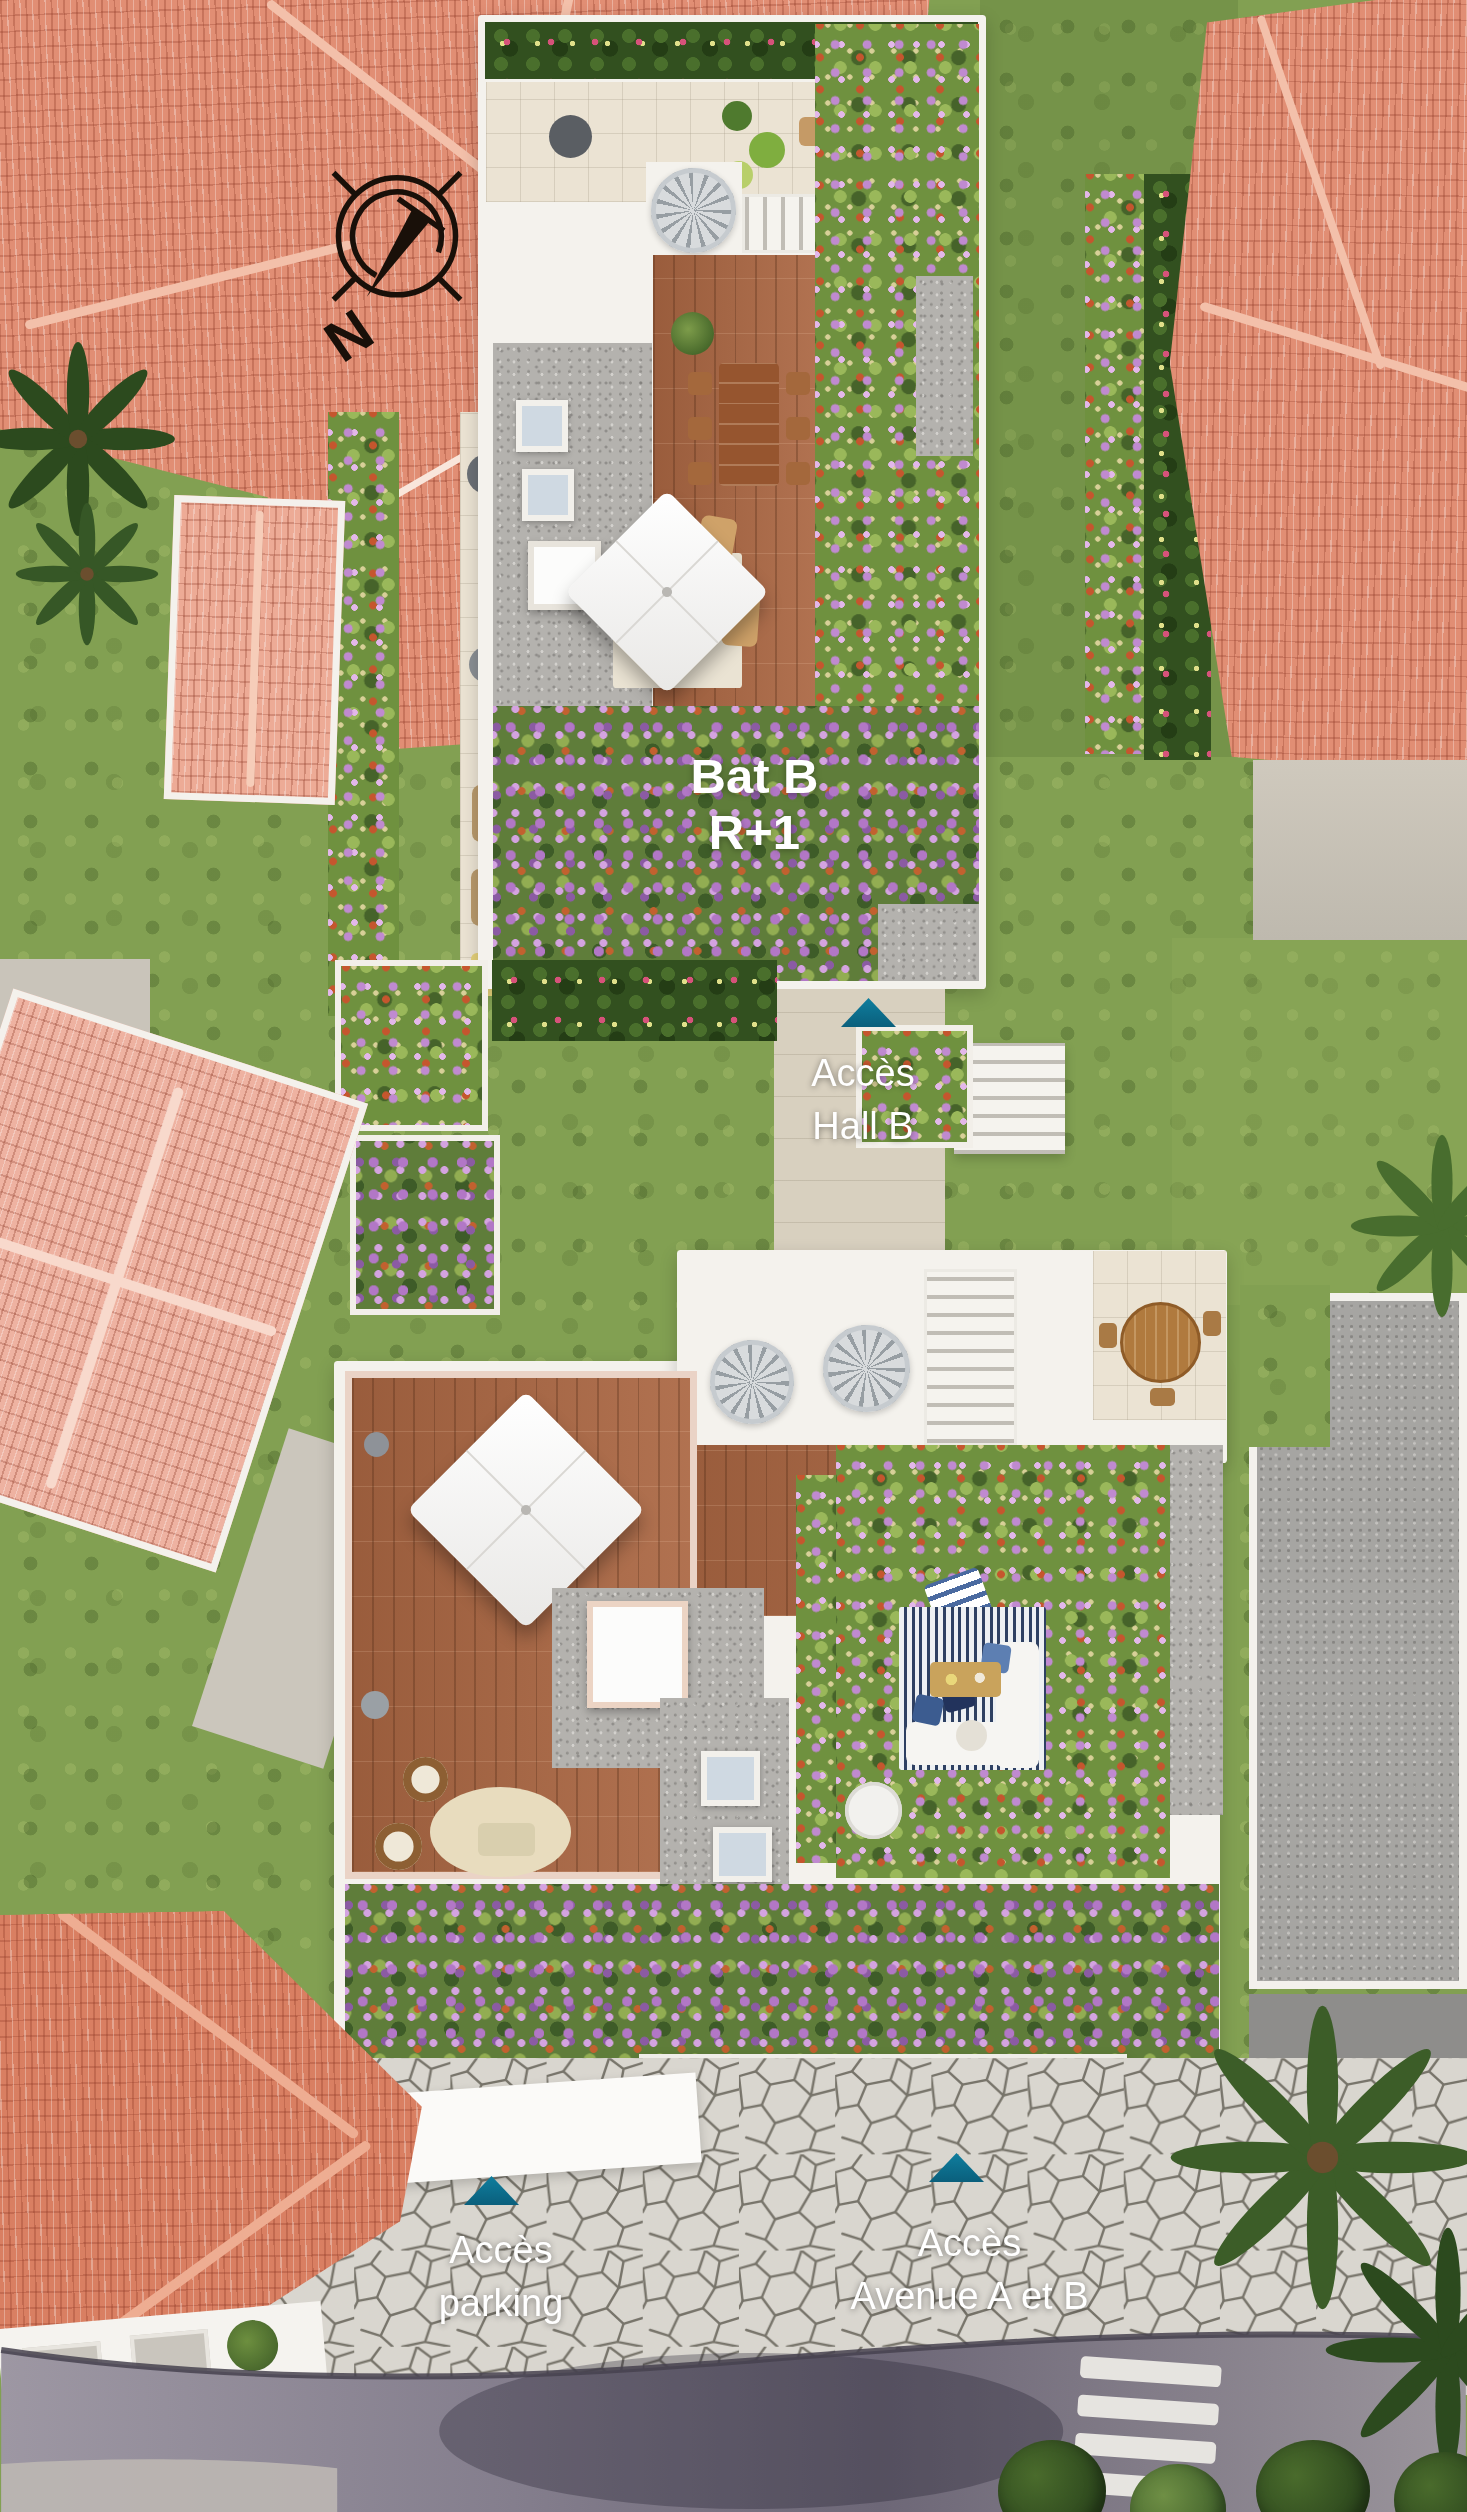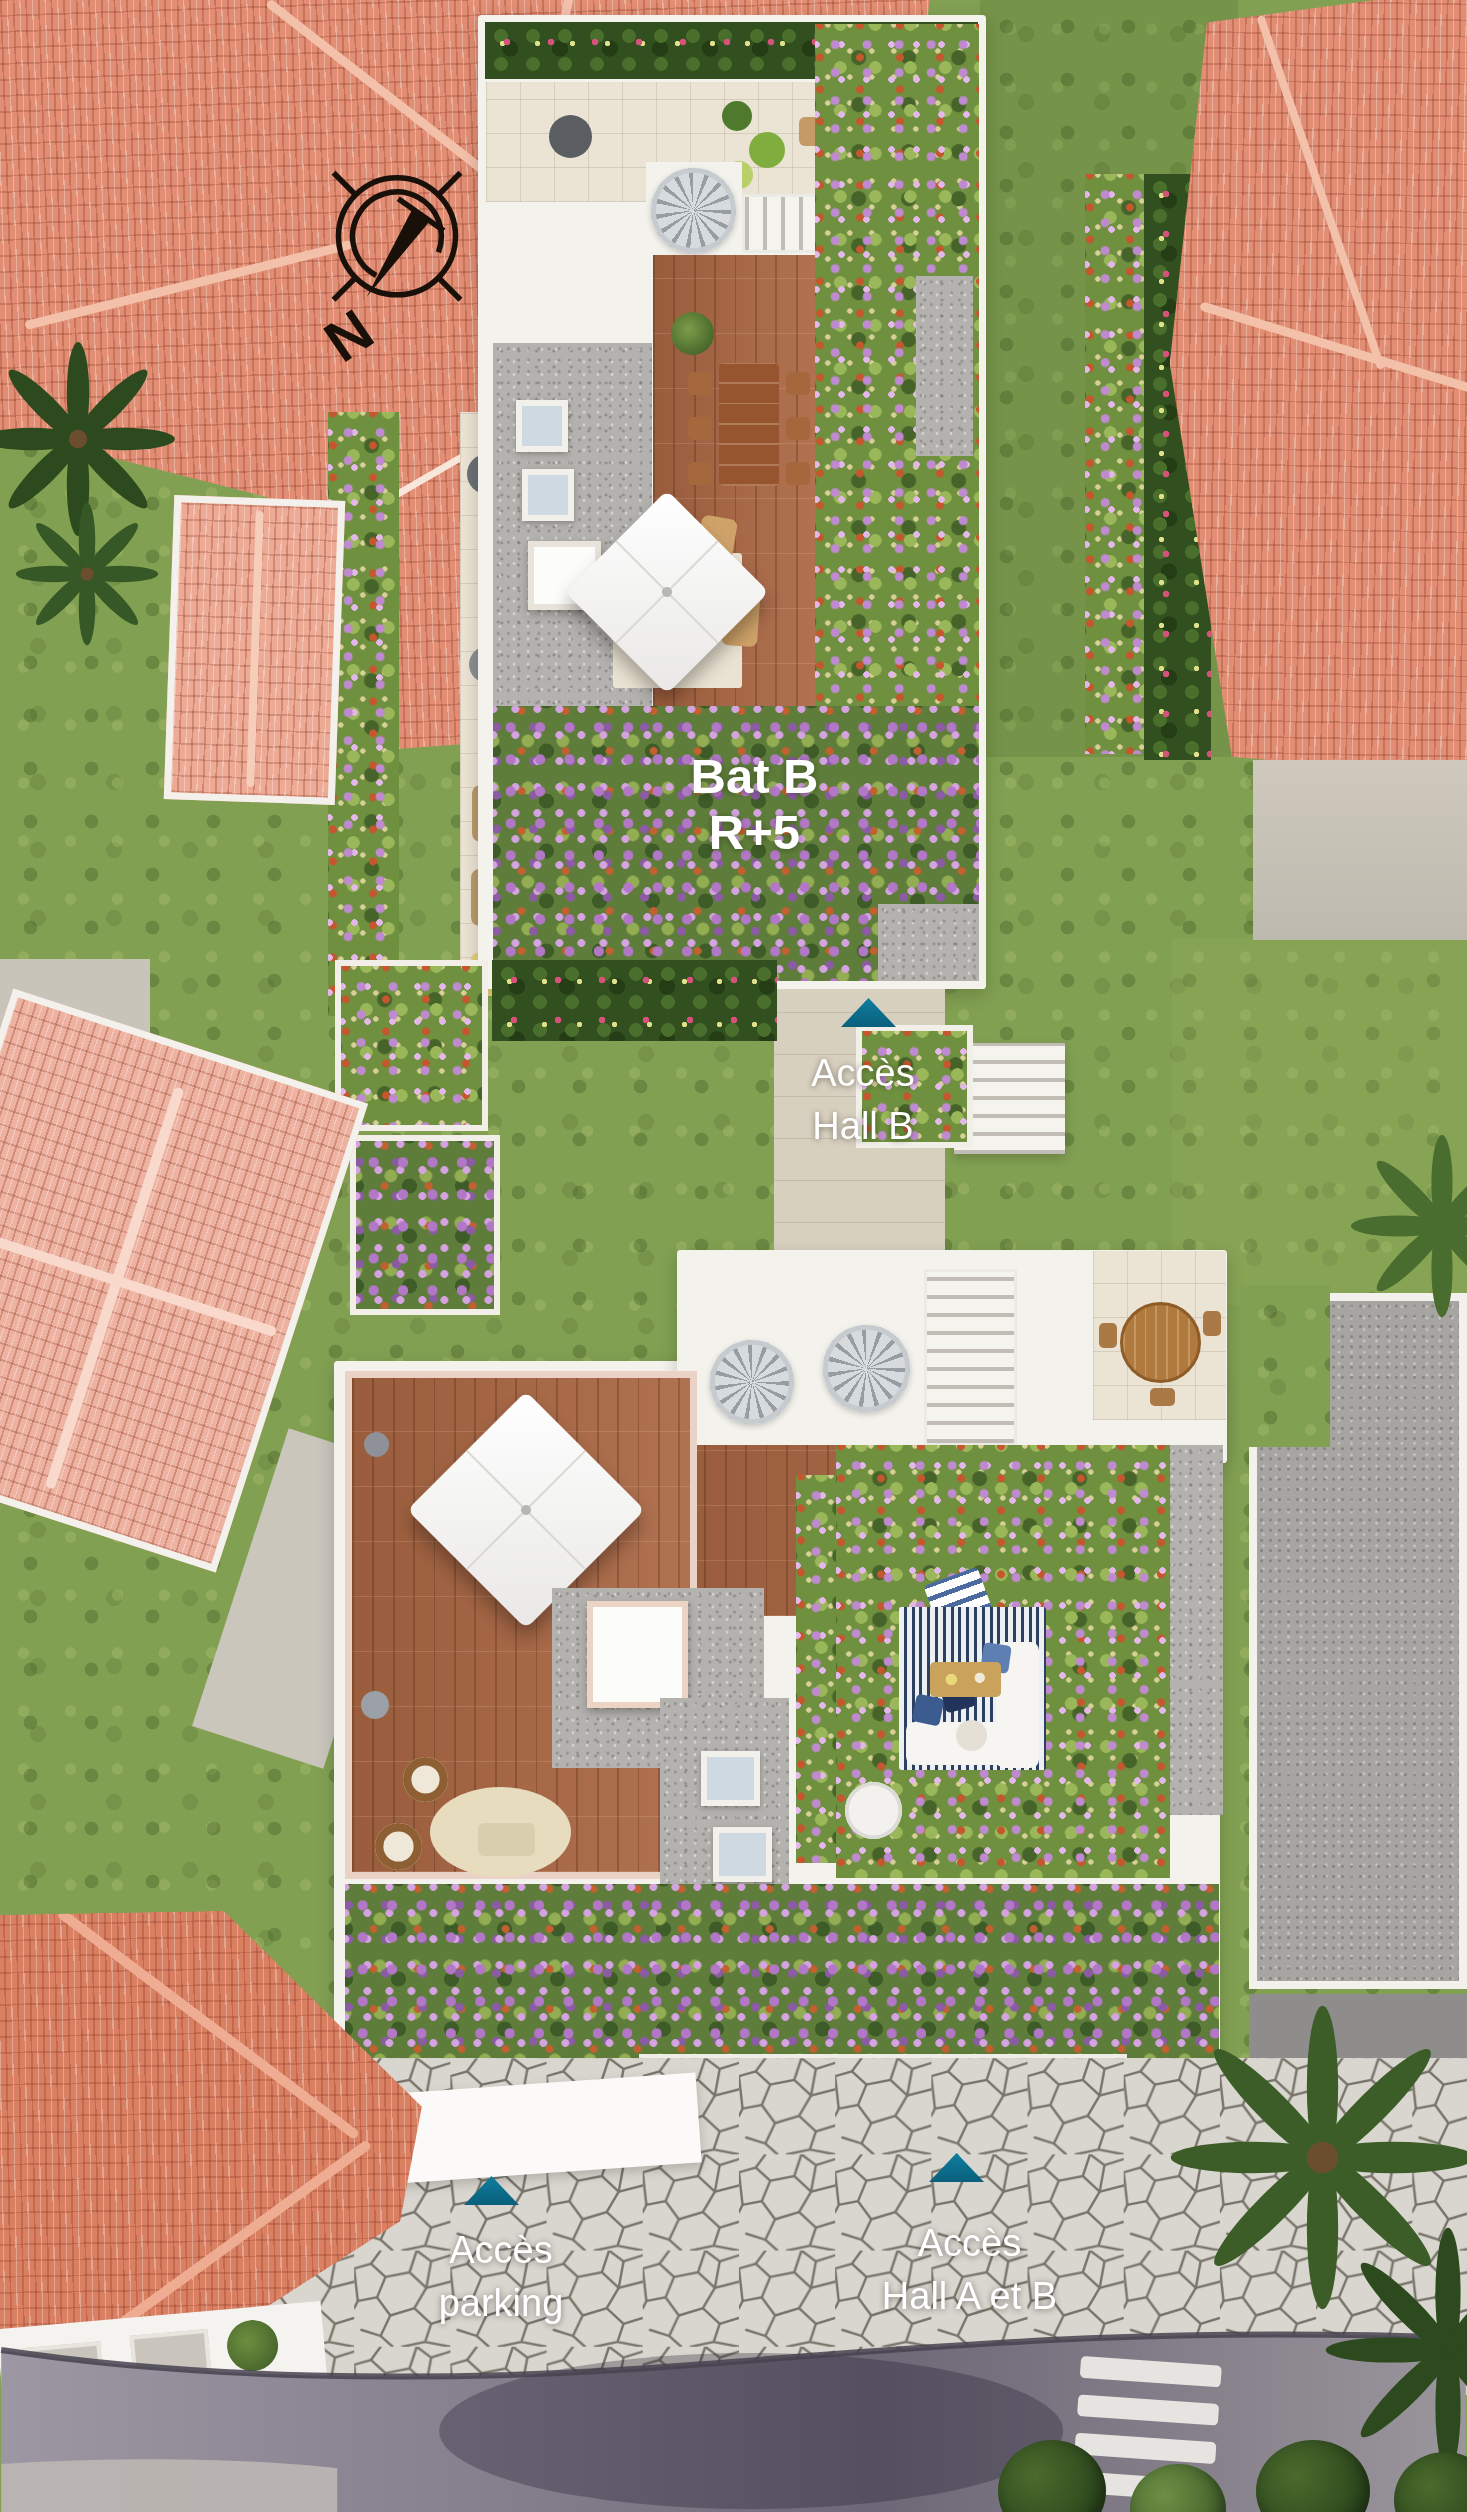--- a/index.html
+++ b/index.html
@@ -184,21 +184,21 @@
       </div>
     </div>
     <div class="flw" style="left:337px;top:9px;width:164px;height:781px;">
       <div class="gravel" style="left:101px;top:252px;width:57px;height:180px;"></div>
     </div>
     <div class="flw2" style="left:15px;top:691px;width:486px;height:275px;">
       <div class="gravel" style="left:385px;top:198px;width:101px;height:77px;"></div>
     </div>
     <div class="maplabel" style="left:96px;top:733px;width:361px;">
       <div style="position:static;">Bat B</div>
-      <div style="position:static;">R+5</div>
+      <div style="position:static;">R+1</div>
     </div>
   </div>
 
   <div class="flw" style="left:1085px;top:174px;width:60px;height:580px;"></div>
   <div class="hedge" style="left:1144px;top:174px;width:67px;height:586px;"></div>
 
   <div class="tiles" style="left:1169px;top:-18px;width:313px;height:853px;transform:rotate(1deg);
               clip-path:polygon(10% 5%,100% 0%,100% 93%,22% 91%,0% 45%);">
     <div class="ridge" style="left:24px;top:361px;width:288px;height:9px;transform:rotate(16deg);"></div>
     <div class="ridge" style="left:144px;top:24px;width:8.4px;height:373px;transform:rotate(-20deg);"></div>
@@ -421,18 +421,18 @@
 
   <div class="tri" style="left:464px;top:2176px;"></div>
   <div class="acclabel" style="left:381px;top:2224px;width:240px;">
     <div style="position:static;">Accès</div>
     <div style="position:static;">parking</div>
   </div>
 
   <div class="tri" style="left:929px;top:2153px;"></div>
   <div class="acclabel" style="left:801px;top:2217px;width:337px;">
     <div style="position:static;">Accès</div>
-    <div style="position:static;">Hall A et B</div>
+    <div style="position:static;">Avenue A et B</div>
   </div>
 
 
 </div>
 
 
 </body></html>

